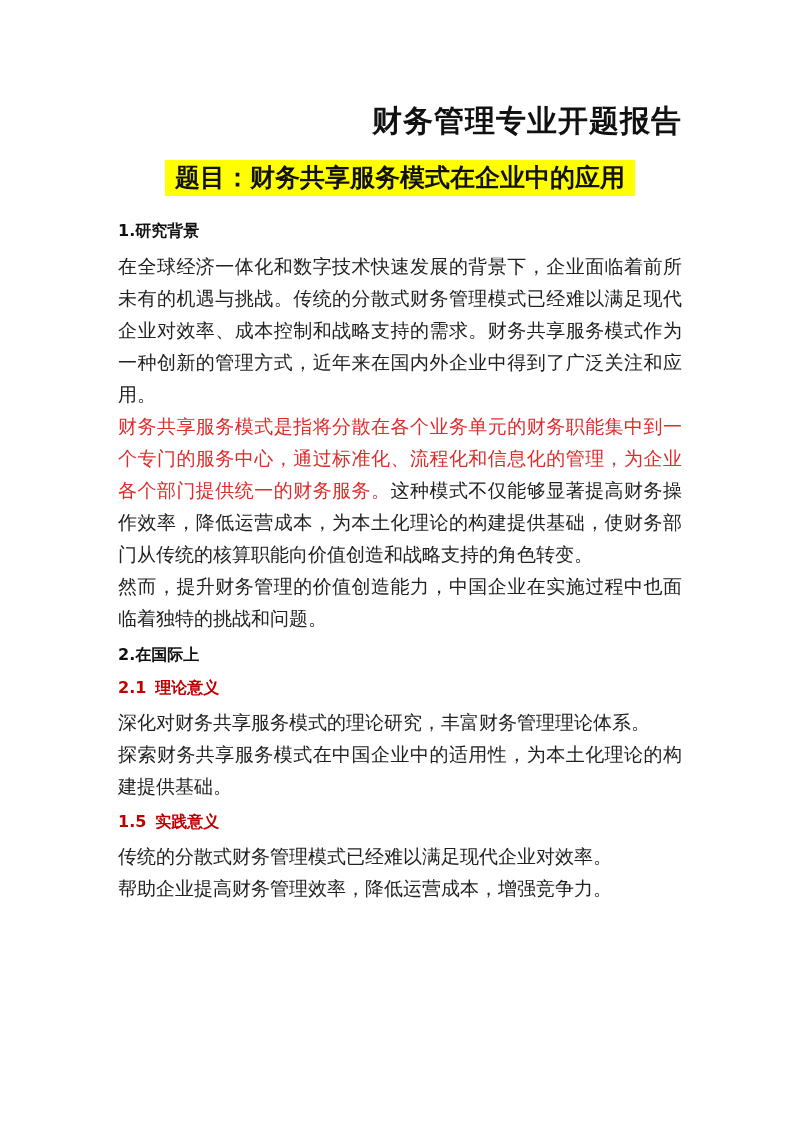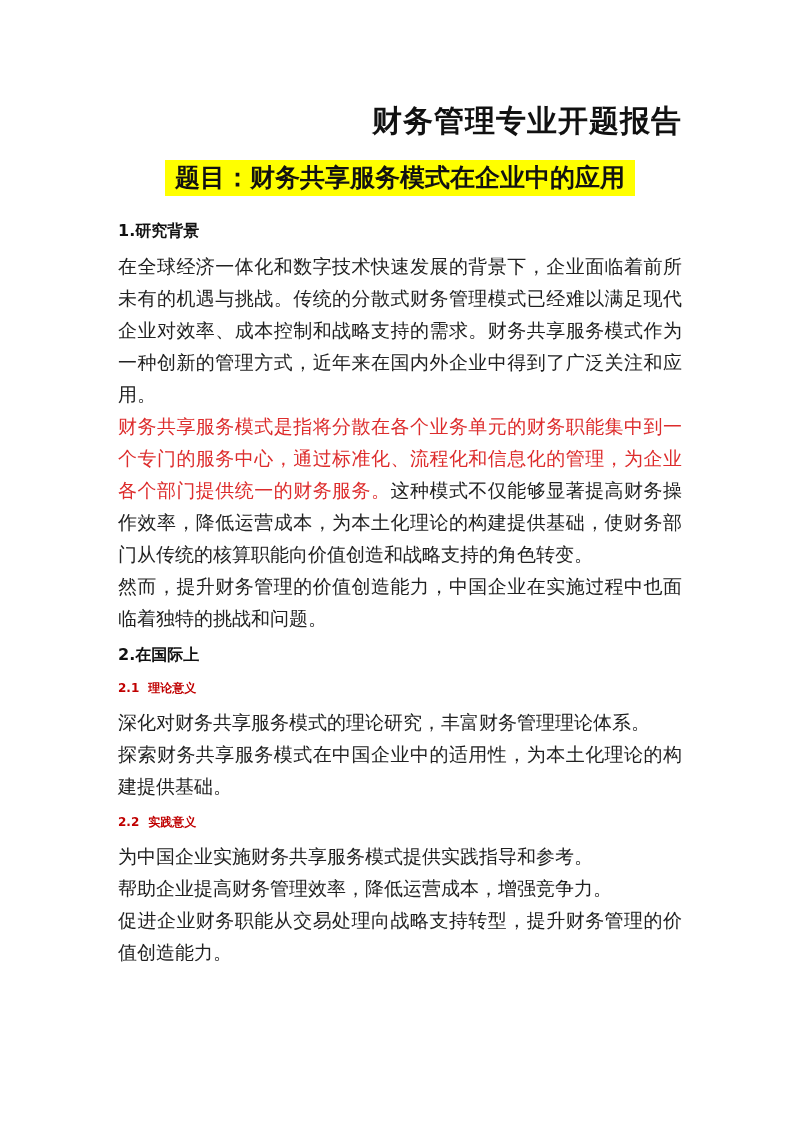--- a/index.html
+++ b/index.html
@@ -58,21 +58,21 @@
   }
   .sec-heading .num {
     font-family: "DejaVu Sans", "Liberation Sans", sans-serif;
   }
   .sec-heading .txt {
     font-family: "DejaVu Serif", "Liberation Serif", serif;
   }
   
   .sub-heading {
     margin: 6px 0 4px 0;
-    font-size: 12px;
+    font-size: 16px;
     line-height: 28px;
     font-weight: bold;
     color: #c00000;
   }
   .sub-heading .subnum {
     font-family: "DejaVu Sans", "Liberation Sans", sans-serif;
     margin-right: 9px;
   }
   .sub-heading .subtxt {
     font-family: "DejaVu Serif", "Liberation Serif", serif;
@@ -119,20 +119,19 @@
   </h2>
 
   <h3 class="sub-heading">
     <span class="subnum">2.1</span><span class="subtxt">理论意义</span>
   </h3>
 
   <p class="body-para">深化对财务共享服务模式的理论研究，丰富财务管理理论体系。</p>
   <p class="body-para">探索财务共享服务模式在中国企业中的适用性，为本土化理论的构建提供基础。</p>
 
   <h3 class="sub-heading">
-    <span class="subnum">2.2</span><span class="subtxt">实践意义</span>
+    <span class="subnum">1.5</span><span class="subtxt">实践意义</span>
   </h3>
 
-  <p class="body-para">为中国企业实施财务共享服务模式提供实践指导和参考。</p>
+  <p class="body-para">传统的分散式财务管理模式已经难以满足现代企业对效率。</p>
   <p class="body-para">帮助企业提高财务管理效率，降低运营成本，增强竞争力。</p>
-  <p class="body-para">促进企业财务职能从交易处理向战略支持转型，提升财务管理的价值创造能力。</p>
 
 </div>
 
 </body></html>

